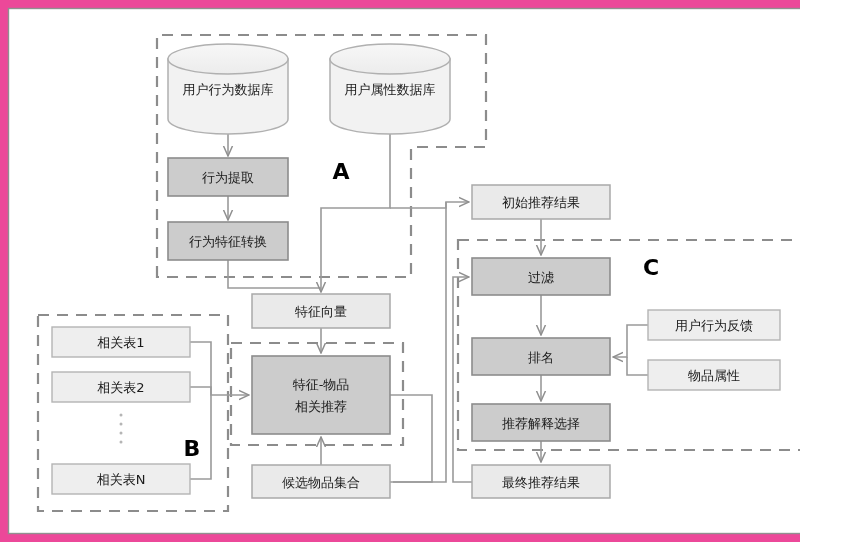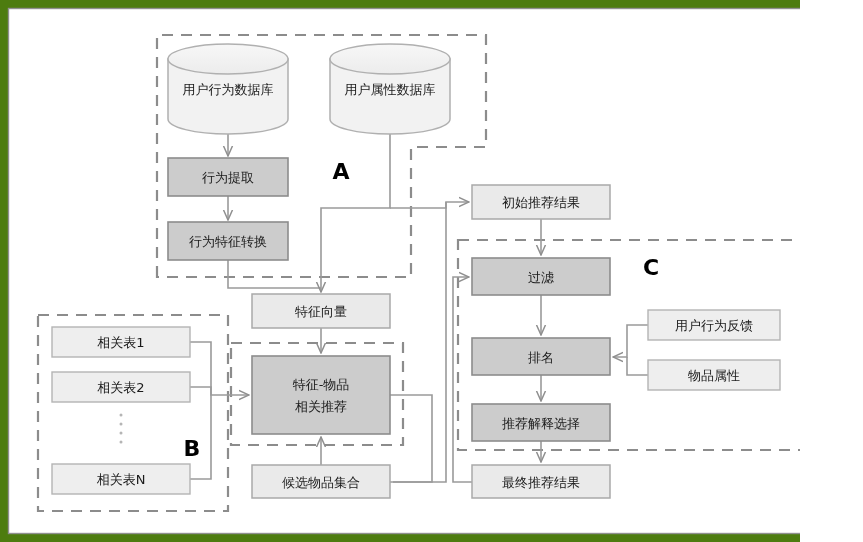--- a/index.html
+++ b/index.html
@@ -1,17 +1,17 @@
 <!DOCTYPE html>
 <html><head>
 <meta charset="utf-8">
 <style>
   html,body{margin:0;padding:0;background:#ffffff;}
   body{font-family:"DejaVu Sans","Liberation Sans",sans-serif;}
-  #canvas{position:relative;width:800px;height:542px;background:#4d7c0f;overflow:hidden;}
+  #canvas{position:relative;width:800px;height:542px;background:#ec4899;overflow:hidden;}
   svg{display:block;}
   .node-label{font-family:"DejaVu Sans","Liberation Sans",sans-serif;font-size:13px;fill:#1a1a1a;}
   .group-label{font-family:"DejaVu Sans","Liberation Sans",sans-serif;font-size:22px;font-weight:bold;fill:#000;}
 </style>
 </head>
 <body>
 
 <div id="canvas">
   <svg id="fig" width="863" height="542" viewBox="0 0 863 542">
     <defs>

